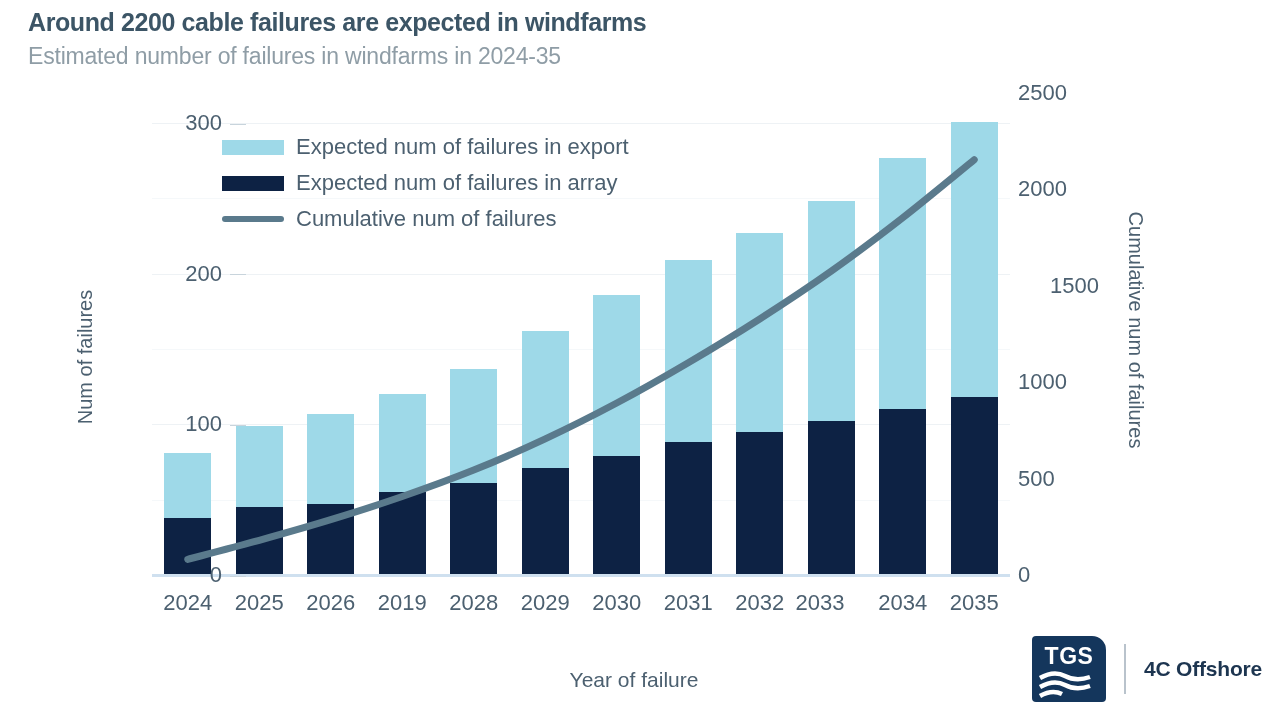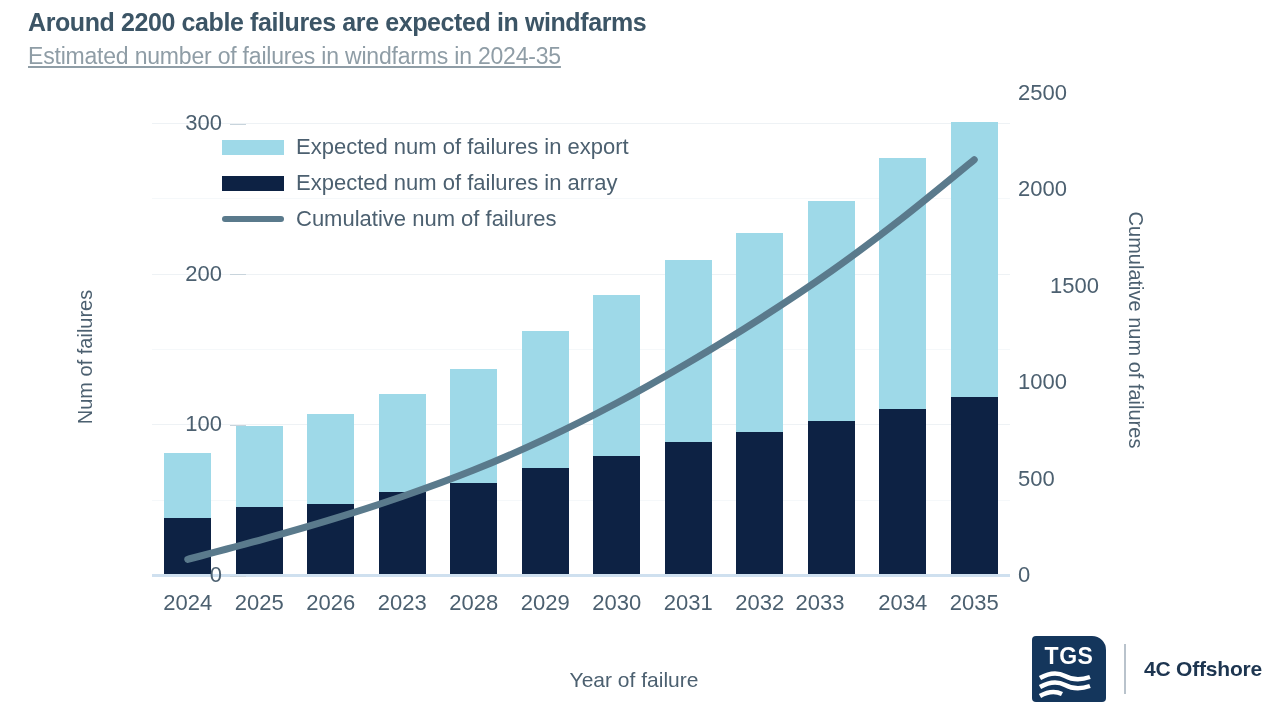--- a/index.html
+++ b/index.html
@@ -13,21 +13,21 @@
 
   
   #title {
     position: absolute; left: 28px; top: 8px;
     font-size: 25px; font-weight: bold; letter-spacing: -0.4px;
     color: #3c5566; white-space: nowrap;
   }
   #subtitle {
     position: absolute; left: 28px; top: 43px;
     font-size: 23px; font-weight: normal; letter-spacing: -0.2px;
-    color: #8f9da6; white-space: nowrap; text-decoration: underline;
+    color: #8f9da6; white-space: nowrap;
   }
 
   
   #plot {
     position: absolute;
     left: 152px; top: 93px;
     width: 858px; height: 482px;
   }
   .gridline {
     position: absolute; left: 0; width: 100%;
@@ -209,21 +209,21 @@
       <div class="ytick-right" style="top: 478.6px;">500</div>
       <div class="ytick-right" style="top: 382.2px;">1000</div>
       <div class="ytick-right" style="top: 285.8px; margin-left: 32px;">1500</div>
       <div class="ytick-right" style="top: 189.4px;">2000</div>
       <div class="ytick-right" style="top: 93px;">2500</div>
     </div>
   <div id="ticks-x">
       <div class="xtick" style="left: 187.75px;">2024</div>
       <div class="xtick" style="left: 259.25px;">2025</div>
       <div class="xtick" style="left: 330.75px;">2026</div>
-      <div class="xtick" style="left: 402.25px;">2023</div>
+      <div class="xtick" style="left: 402.25px;">2019</div>
       <div class="xtick" style="left: 473.75px;">2028</div>
       <div class="xtick" style="left: 545.25px;">2029</div>
       <div class="xtick" style="left: 616.75px;">2030</div>
       <div class="xtick" style="left: 688.25px;">2031</div>
       <div class="xtick" style="left: 759.75px;">2032</div>
       <div class="xtick" style="left: 820px;">2033</div>
       <div class="xtick" style="left: 902.75px;">2034</div>
       <div class="xtick" style="left: 974.25px;">2035</div>
     </div>
 

